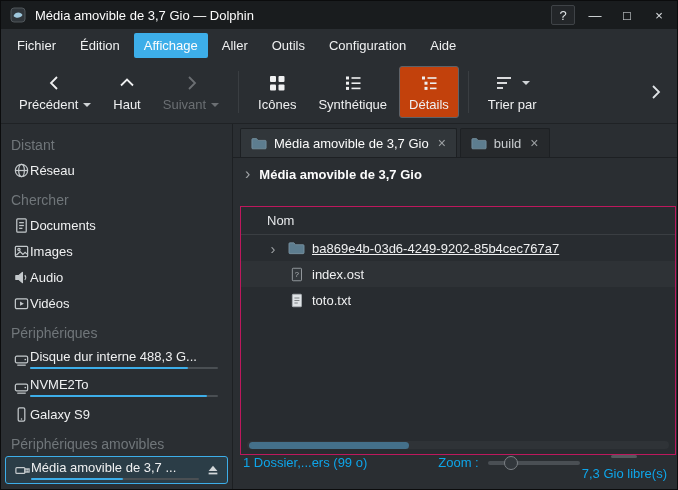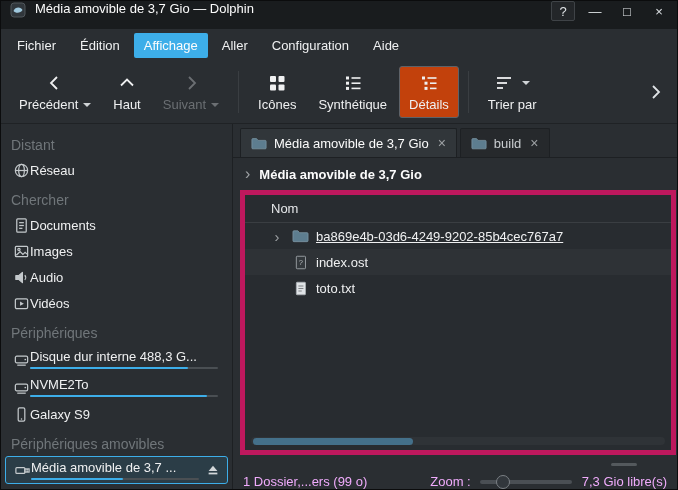--- a/index.html
+++ b/index.html
@@ -1,20 +1,20 @@
 <!DOCTYPE html>
 <html><head>
 <meta charset="utf-8">
 <style>
   html,body{margin:0;padding:0;background:#17191b;}
   .window{width:678px;height:490px;box-sizing:border-box;display:flex;flex-direction:column;
     background:#2a2e32;color:#eff0f1;font-family:"Liberation Sans",sans-serif;font-size:13px;
     border:1px solid #0b0c0d;overflow:hidden;}
   
-  .titlebar{height:28px;flex:none;background:#191c1e;display:flex;align-items:flex-start;gap:8px;padding:0 6px 0 8px;}
+  .titlebar{height:28px;flex:none;background:#191c1e;display:flex;align-items:center;gap:8px;padding:0 6px 0 8px;}
   .app-icon{width:18px;height:18px;flex:none;display:flex;align-items:center;justify-content:center;}
   .title{color:#fcfcfc;white-space:nowrap;}
   .tb-spacer{flex:1;}
   .wbtn{width:24px;height:20px;flex:none;display:flex;align-items:center;justify-content:center;
     color:#dfe3e6;font-size:13px;border-radius:2px;}
   .wbtn.help{border:1px solid #3f4347;background:#232629;width:22px;height:18px;}
   
   .menubar{height:32px;flex:none;display:flex;align-items:center;padding:0 6px;gap:4px;text-align:center;}
   .menu-item{padding:5px 10px;border-radius:2px;white-space:nowrap;}
   .menu-item.active{background:#3daee9;color:#fcfcfc;}
@@ -52,35 +52,35 @@
     border-bottom:1px solid #1d2023;box-sizing:border-box;}
   .tab{display:flex;align-items:center;gap:7px;padding:0 10px;background:#26292c;color:#c9cdd0;
     border:1px solid #1d2023;border-bottom:none;border-radius:2px 2px 0 0;white-space:nowrap;}
   .tab.active{background:#31363a;color:#fcfcfc;}
   .tab + .tab{margin-left:3px;}
   .tab-close{color:#9da1a4;font-size:14px;margin-left:2px;line-height:1;}
   .crumbbar{height:32px;flex:none;display:flex;align-items:center;gap:9px;padding:0 12px;}
   .crumb-chevron{color:#9da1a4;font-size:16px;line-height:1;}
   .crumb{font-weight:bold;color:#fcfcfc;}
   
-  .view{flex:1;min-height:0;margin:0 1px 0 7px;border:5px solid #be185d;background:#282c30;
+  .view{flex:1;min-height:0;margin:16px 1px 0 7px;border:1px solid #be185d;background:#282c30;
     display:flex;flex-direction:column;}
   .view-header{height:27px;flex:none;display:flex;align-items:center;padding-left:26px;
     border-bottom:1px solid #3a3e42;color:#e6e8ea;}
   .rows{flex:1;min-height:0;}
   .frow{height:26px;display:flex;align-items:center;}
   .frow.alt{background:#2e3236;}
   .expander{width:16px;margin-left:24px;flex:none;text-align:center;color:#9da1a4;font-size:15px;line-height:1;}
   .ficon{width:20px;height:18px;margin:0 6px 0 5px;flex:none;display:flex;align-items:center;justify-content:center;}
   .fname{white-space:nowrap;}
   .fname.hovered{text-decoration:underline;}
   .hscroll{height:8px;flex:none;margin:3px 6px 5px 6px;background:#2f3337;border-radius:4px;position:relative;}
   .hthumb{position:absolute;left:2px;top:0.5px;height:7px;width:160px;border-radius:3.5px;background:#44708a;}
   
-  .statusbar{height:34px;flex:none;display:flex;align-items:flex-end;gap:10px;padding:0 10px;color:#f0abfc;}
+  .statusbar{height:34px;flex:none;display:flex;align-items:flex-start;gap:2px;padding:0 10px;color:#0ea5e9;}
   .status-summary{flex:1;white-space:nowrap;overflow:hidden;}
   .zoom{display:flex;align-items:center;gap:9px;}
   .slider{width:92px;height:4px;background:#4a4f54;border-radius:2px;position:relative;}
   .slider-handle{position:absolute;left:16px;top:-5px;width:14px;height:14px;border-radius:50%;
     background:#32373c;border:1px solid #7b8085;box-sizing:border-box;}
   .free{display:flex;align-items:center;gap:8px;white-space:nowrap;flex-direction:column;}
   .cap-bar{width:26px;height:3px;background:#54595d;border-radius:1.5px;}
   svg{display:block;}
 </style>
 </head>
@@ -102,20 +102,21 @@
     <span class="wbtn">—</span>
     <span class="wbtn">□</span>
     <span class="wbtn">×</span>
   </div>
 
   <div class="menubar">
     <span class="menu-item">Fichier</span>
     <span class="menu-item">Édition</span>
     <span class="menu-item active">Affichage</span>
     <span class="menu-item">Aller</span>
+    <span class="menu-item">Outils</span>
     <span class="menu-item">Configuration</span>
     <span class="menu-item">Aide</span>
   </div>
 
   <div class="toolbar">
     <div class="tbtn">
       <span class="ticon">
         <svg width="20" height="20" viewBox="0 0 20 20" fill="none" stroke="currentColor" stroke-width="1.8">
             <polyline points="12,4 6,10 12,16"></polyline>
           </svg>

